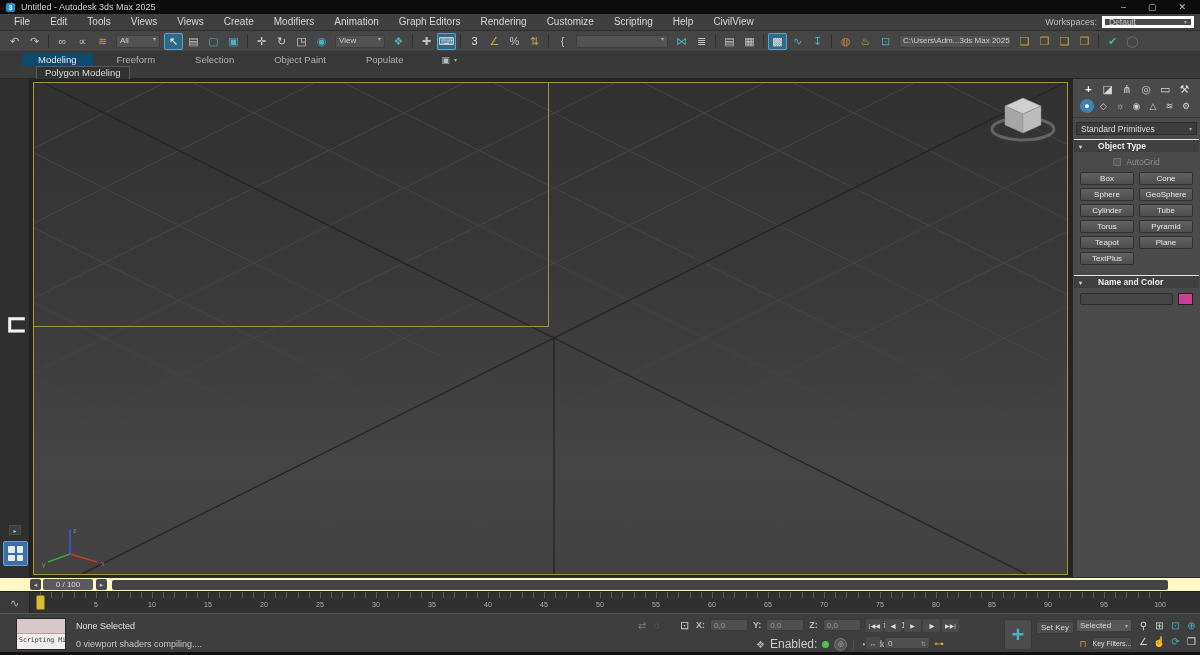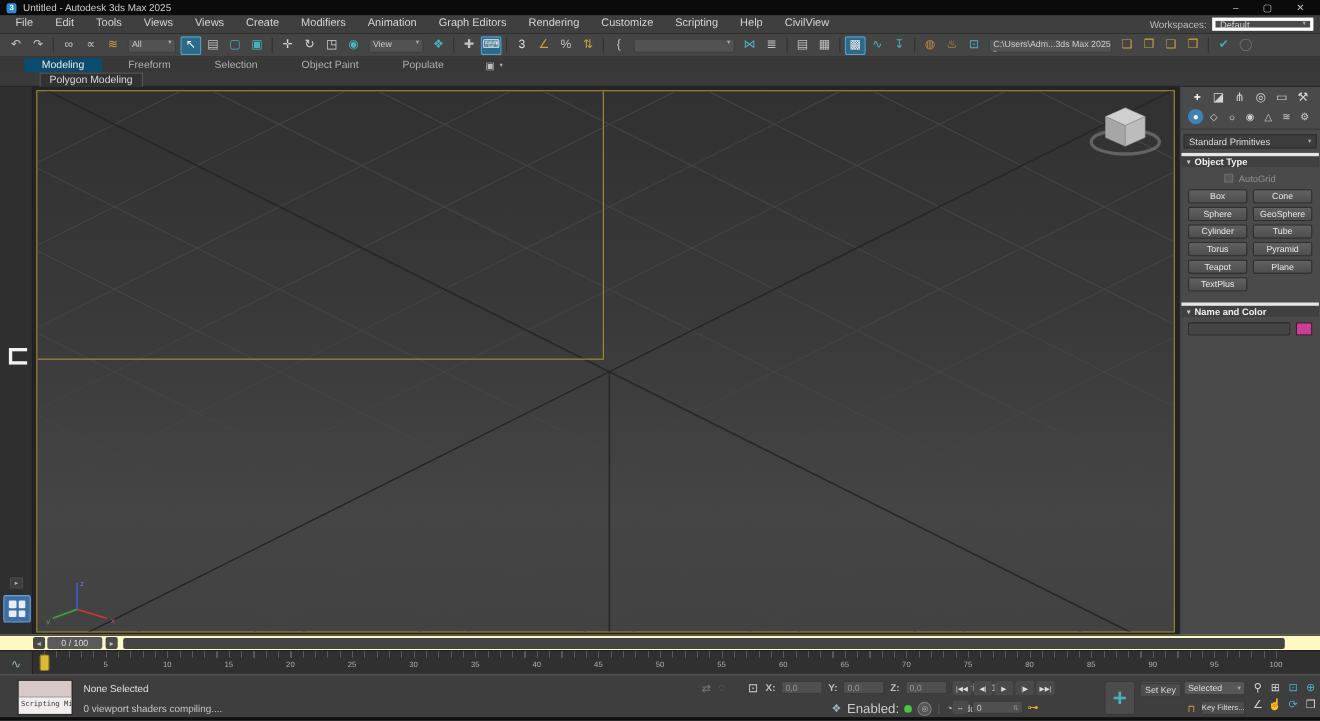--- a/index.html
+++ b/index.html
@@ -53,21 +53,21 @@
 
   
   .cmd-panel{position:absolute;left:1072px;top:0;width:128px;height:498px;background:#4a4a4a;border-left:1px solid #262626}
   .cp-tabs{display:flex;justify-content:space-between;padding:4px 8px 1px}
   .cptab{width:15px;height:13px;display:flex;align-items:center;justify-content:center;font-size:11px;color:#d6d6d6;line-height:1}
   .cptab.active{color:#ffffff;font-weight:bold}
   .cp-cats{display:flex;justify-content:space-between;padding:2px 7px 4px;border-bottom:1px solid #3a3a3a}
   .cpcat{width:14px;height:14px;display:flex;align-items:center;justify-content:center;font-size:9px;color:#d0d0d0;border-radius:7px;line-height:1}
   .cpcat.active{background:#3d83b8;color:#fff}
   .cp-dd{margin:4px 3px;height:13px;background:#3c3c3c;border:1px solid #2d2d2d;display:flex;align-items:center;justify-content:space-between;font-size:8.5px;color:#dcdcdc;padding:0 4px}
-  .rollout-h{margin:3px 1px 0;height:13px;background:#404040;border-top:3px solid #e5e5e5;display:flex;align-items:center;font-size:8.5px;font-weight:bold;color:#f0f0f0;padding:0 5px;gap:4px}
+  .rollout-h{margin:3px 1px 0;height:13px;background:#404040;border-top:1px solid #e5e5e5;display:flex;align-items:center;font-size:8.5px;font-weight:bold;color:#f0f0f0;padding:0 5px;gap:16px}
   .roll-arrow{font-size:6px;color:#cfcfcf}
   .autogrid{display:flex;align-items:center;justify-content:center;gap:5px;margin:5px 0 3px}
   .chk{width:8px;height:8px;background:#585858;border:1px solid #6d6d6d}
   .autogrid span{font-size:8.5px;color:#8f8f8f}
   .obj-grid{display:grid;grid-template-columns:1fr 1fr;gap:3px 5px;padding:2px 7px 7px}
   .objbtn{height:13px;background:linear-gradient(#616161,#4e4e4e);border:1px solid #2f2f2f;border-radius:2px;font-size:8px;color:#e8e8e8;font-family:inherit;line-height:10px;padding:0}
   .name-row{display:flex;gap:5px;padding:5px 7px;align-items:center}
   .name-input{flex:1;height:12px;background:#454545;border:1px solid #2d2d2d;border-radius:2px}
   .swatch{width:15px;height:12px;border:1px solid #222}
 

